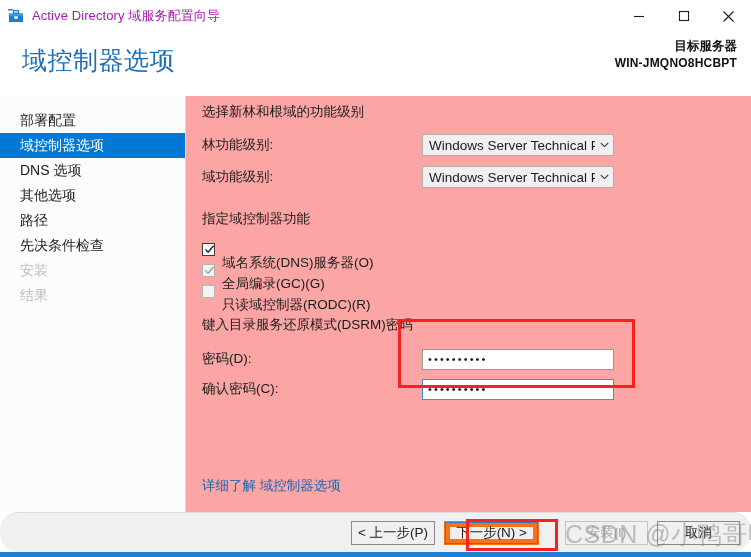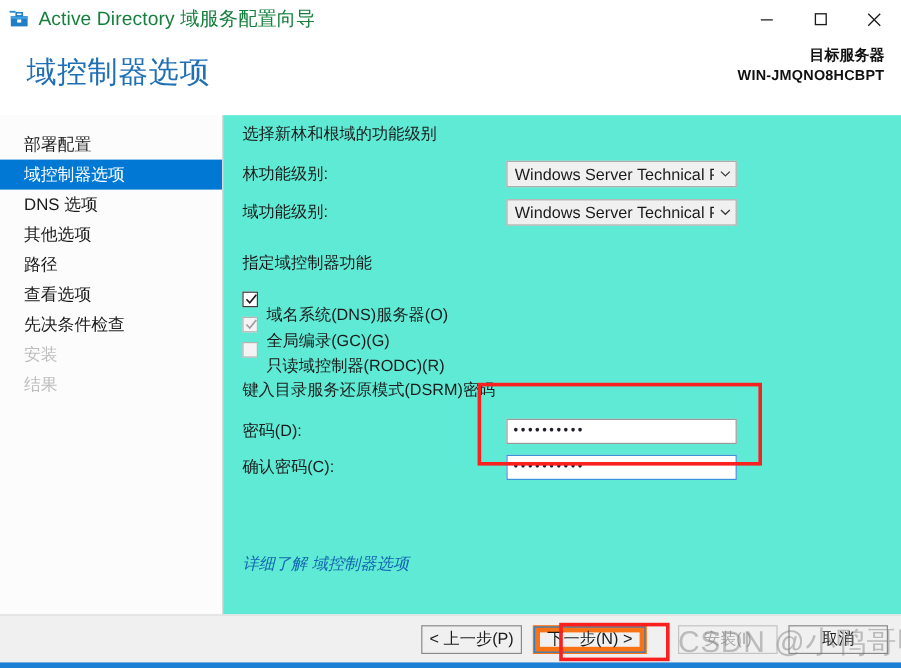--- a/index.html
+++ b/index.html
@@ -23,22 +23,22 @@
   }
   .title-icon {
     width: 18px;
     height: 18px;
     margin-left: 7px;
     margin-right: 7px;
     flex: 0 0 auto;
     position: relative;
   }
   .title-text {
-    font-size: 16px;
-    color: #15803d;
+    font-size: 13px;
+    color: #a21caf;
     letter-spacing: 0.1px;
     white-space: nowrap;
   }
   .win-controls {
     position: absolute;
     right: 0;
     top: 0;
     height: 32px;
     display: flex;
   }
@@ -123,21 +123,21 @@
     background: #0078d4;
     color: #ffffff;
   }
   .nav-item.disabled { color: #bdbdbd; }
 
   
   .main {
     flex: 1 1 auto;
     position: relative;
     padding: 7px 0 0 16px;
-    background: #5eead4;
+    background: #fca5a5;
   }
   .section-title {
     font-size: 13.5px;
     color: #1b1b1b;
     margin-bottom: 11px;
     white-space: nowrap;
   }
   .form-row {
     display: flex;
     align-items: center;
@@ -255,41 +255,41 @@
     width: 237px;
     height: 69px;
     border: 3px solid #fa2020;
     pointer-events: none;
   }
 
   
   .learn-more {
     position: absolute;
     left: 16px;
-    bottom: 33px;
+    bottom: 17px;
     font-size: 13.5px;
     color: #1566b0;
     white-space: nowrap;
     cursor: pointer;
-    font-style: italic;
   }
 
   
   .footer {
     position: absolute;
     left: 0;
     right: 0;
     bottom: 5px;
     height: 40px;
     background: #f0f0f0;
     border-top: 1px solid #dcdcdc;
     display: flex;
     align-items: center;
     justify-content: flex-end;
     padding-right: 11px;
+    border-radius: 19px;
   }
   .btn {
     height: 24px;
     min-width: 83px;
     background: #f0f0f0;
     border: 1px solid #8a8a8a;
     font-size: 13.5px;
     color: #1b1b1b;
     font-family: "Liberation Sans", sans-serif;
     display: flex;
@@ -390,21 +390,20 @@
 </div>
 
 <div class="content">
 
   <div class="sidebar">
     <div class="nav-item">部署配置</div>
     <div class="nav-item selected">域控制器选项</div>
     <div class="nav-item indent">DNS 选项</div>
     <div class="nav-item">其他选项</div>
     <div class="nav-item">路径</div>
-    <div class="nav-item">查看选项</div>
     <div class="nav-item">先决条件检查</div>
     <div class="nav-item disabled">安装</div>
     <div class="nav-item disabled">结果</div>
   </div>
 
   <div class="main">
 
     <div class="section-title">选择新林和根域的功能级别</div>
 
     <div class="form-row">

